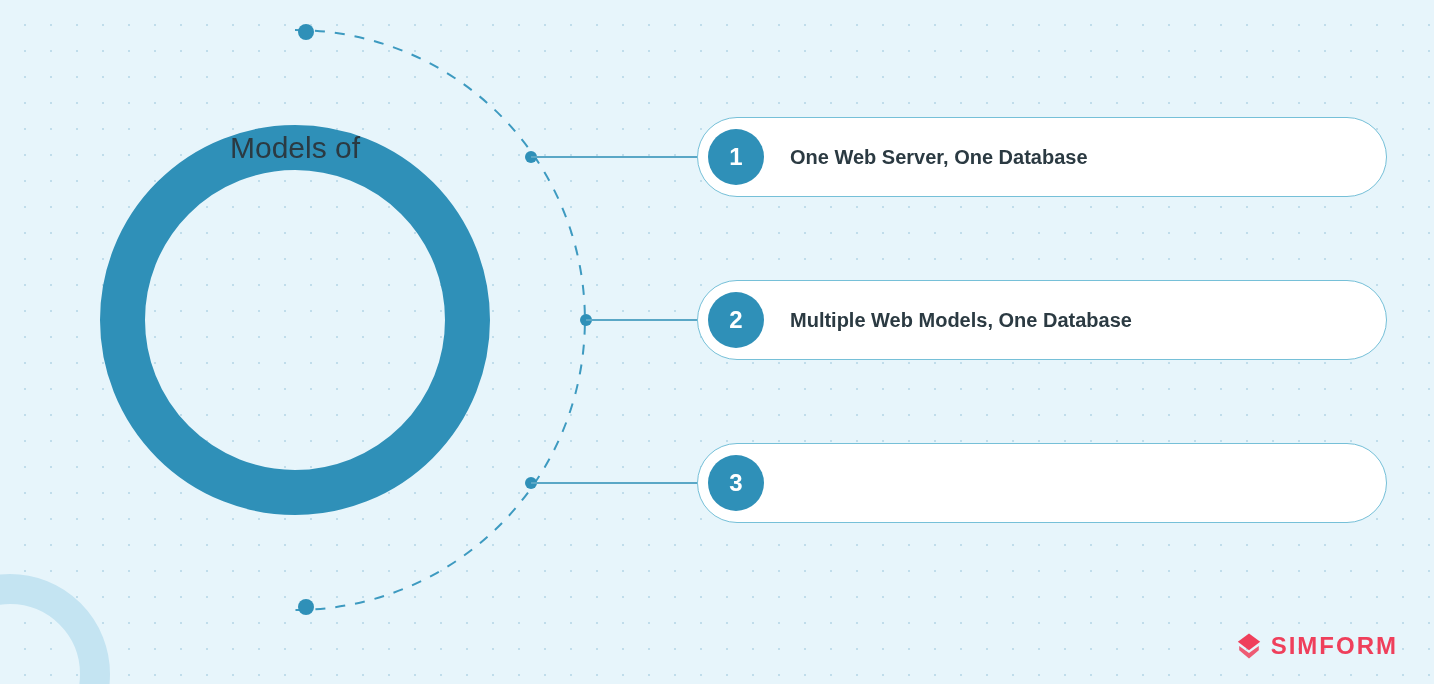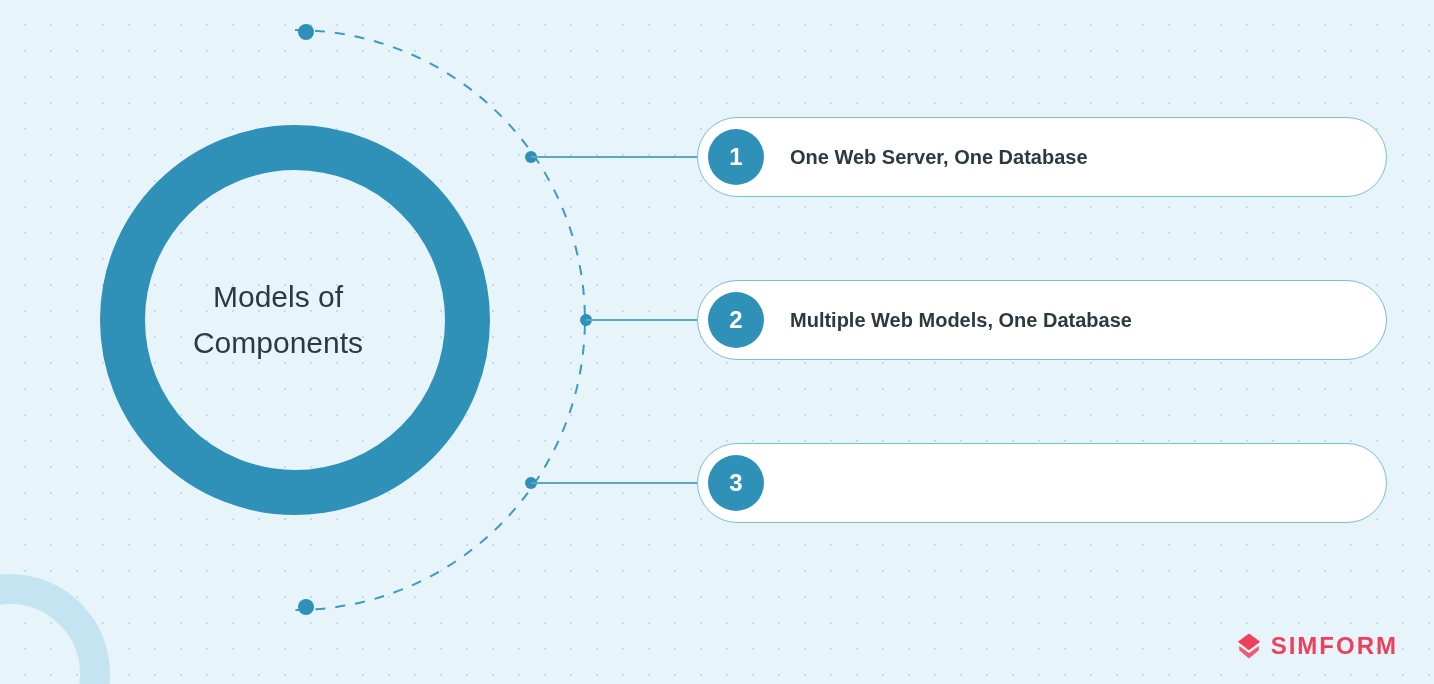--- a/index.html
+++ b/index.html
@@ -39,28 +39,27 @@
     position: absolute;
     left: 100px;
     top: 125px;
     width: 390px;
     height: 390px;
     border: 45px solid #2f90b8;
     border-radius: 50%;
   }
   .hub-text {
     position: absolute;
-    left: 83px;
+    left: 100px;
     top: 125px;
     width: 390px;
     height: 390px;
     display: flex;
     flex-direction: column;
     align-items: center;
-    justify-content: center;
     text-align: center;
     color: #2b3a42;
     font-size: 30px;
     line-height: 1.55;
     font-weight: 400;
   }
   
   .dashed-arc {
     position: absolute;
     left: 0; top: 0;
@@ -146,21 +145,20 @@
 
     <path d="M 295 30 A 290 290 0 0 1 295 610" fill="none" stroke="#3d9ac0" stroke-width="2" stroke-dasharray="10 10"></path>
   </svg>
 
   <div class="arc-dot" style="left:306px; top:32px;"></div>
   <div class="arc-dot" style="left:306px; top:607px;"></div>
 
   <div class="hub-ring"></div>
   <div class="hub-text">
     <span>Models of</span>
-    <span>Components</span>
   </div>
 
   <div class="spoke-dot" style="left:531px; top:157px;"></div>
   <div class="spoke" style="left:531px; top:156px; width:166px;"></div>
 
   <div class="spoke-dot" style="left:586px; top:320px;"></div>
   <div class="spoke" style="left:586px; top:319px; width:111px;"></div>
 
   <div class="spoke-dot" style="left:531px; top:483px;"></div>
   <div class="spoke" style="left:531px; top:482px; width:166px;"></div>

